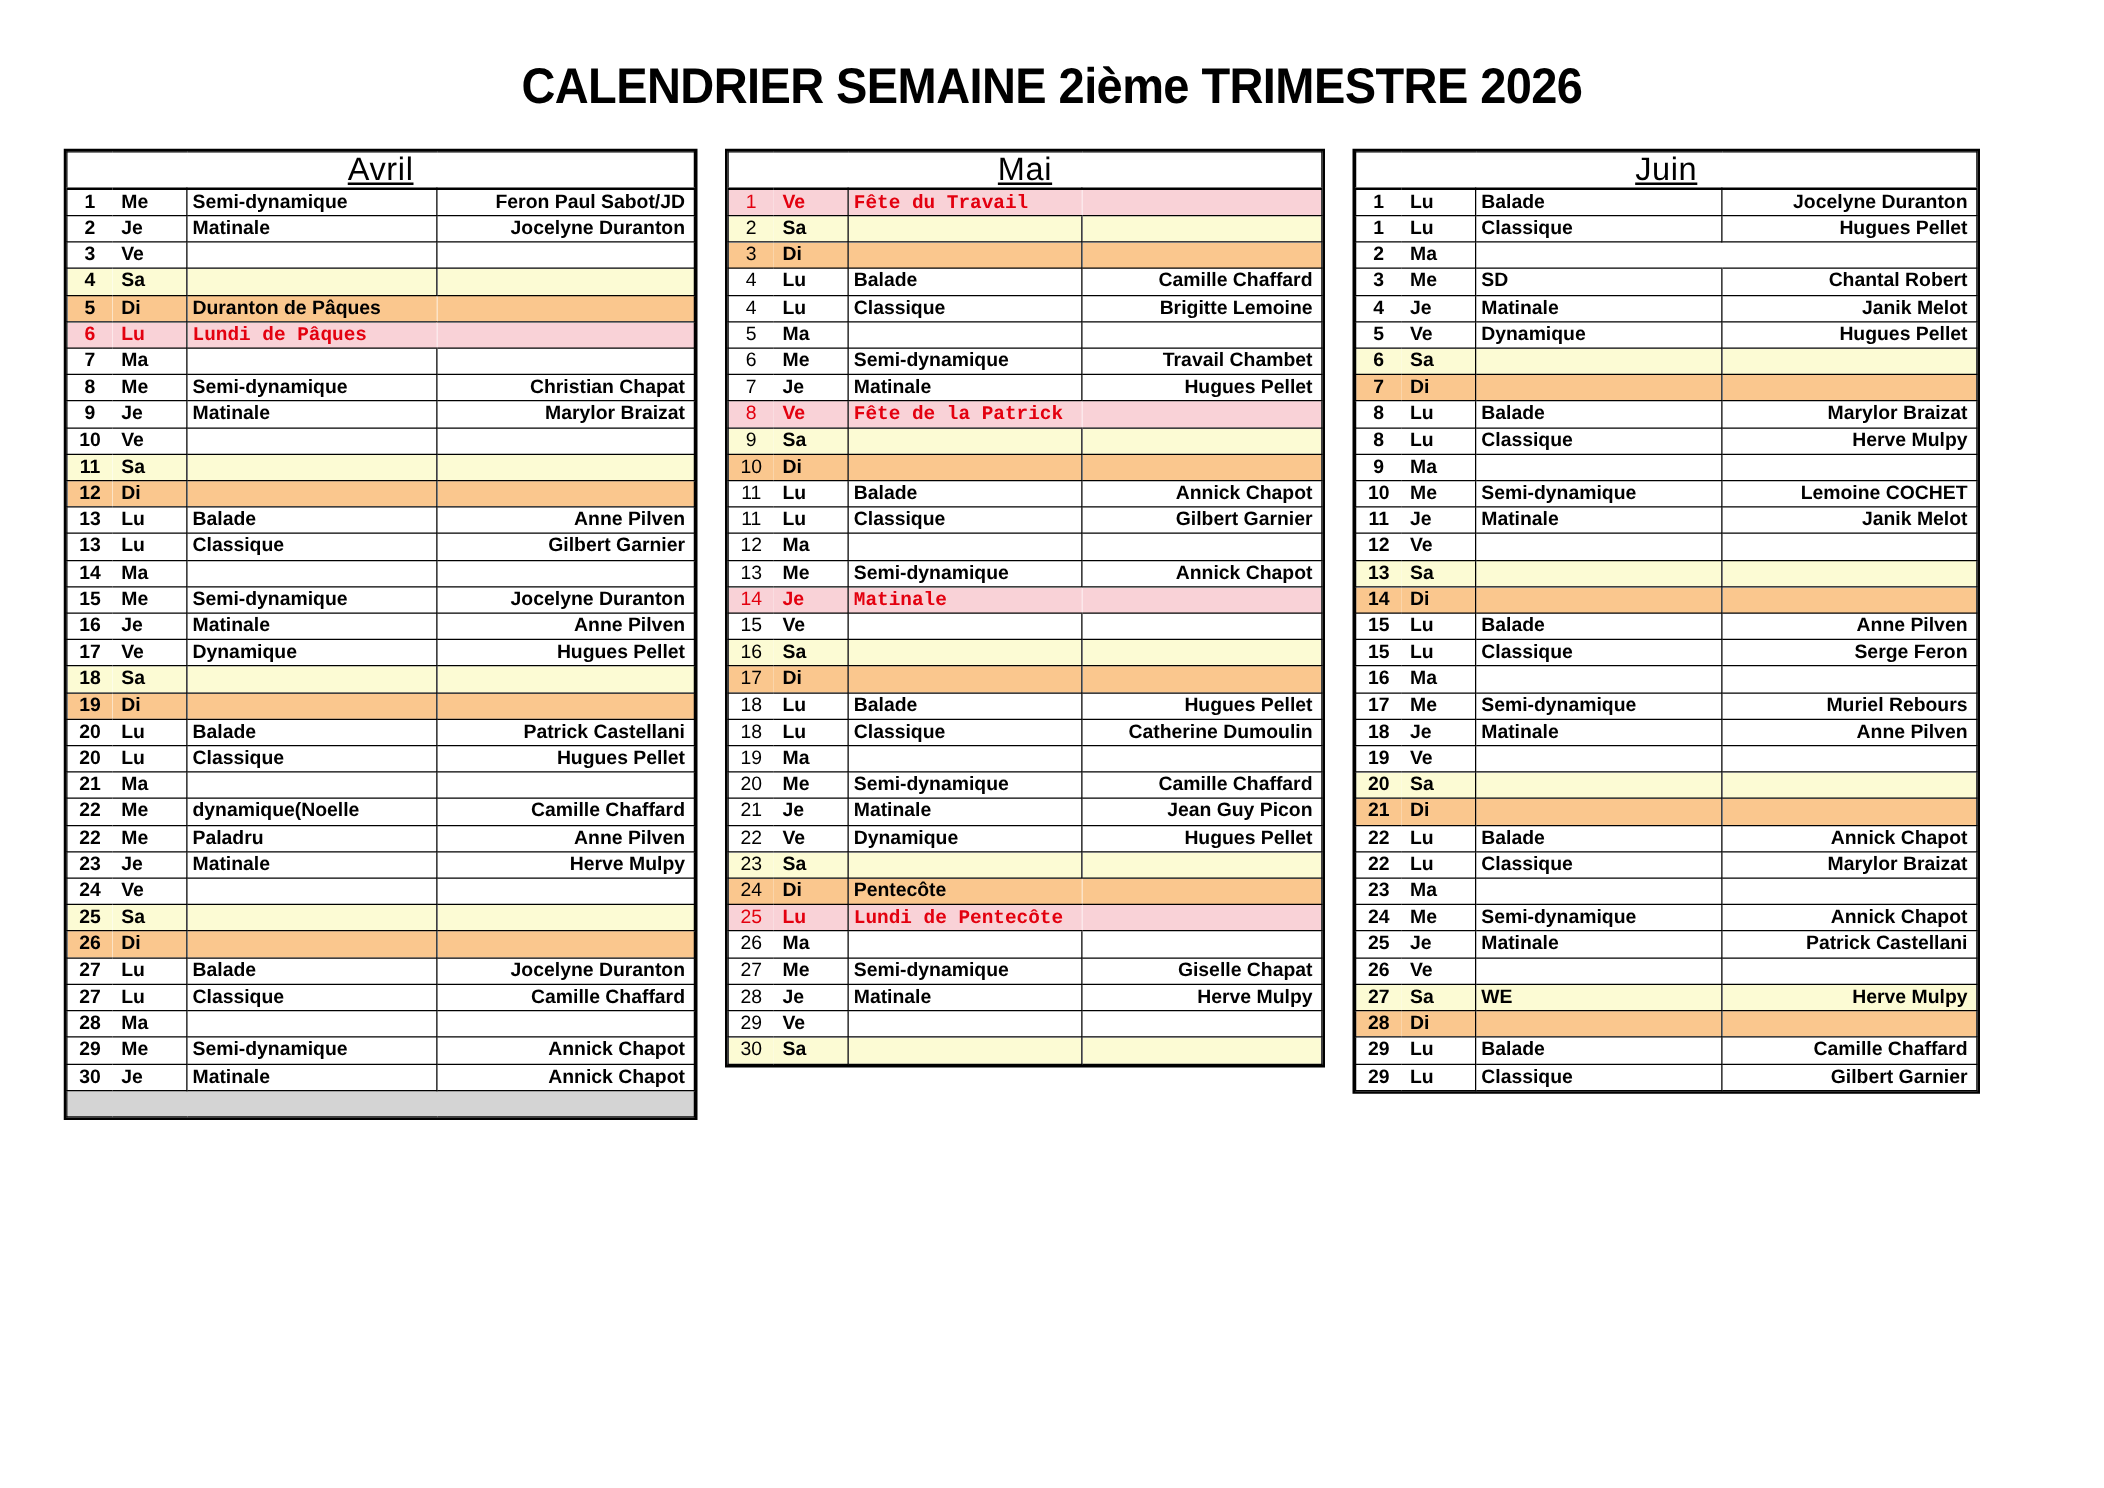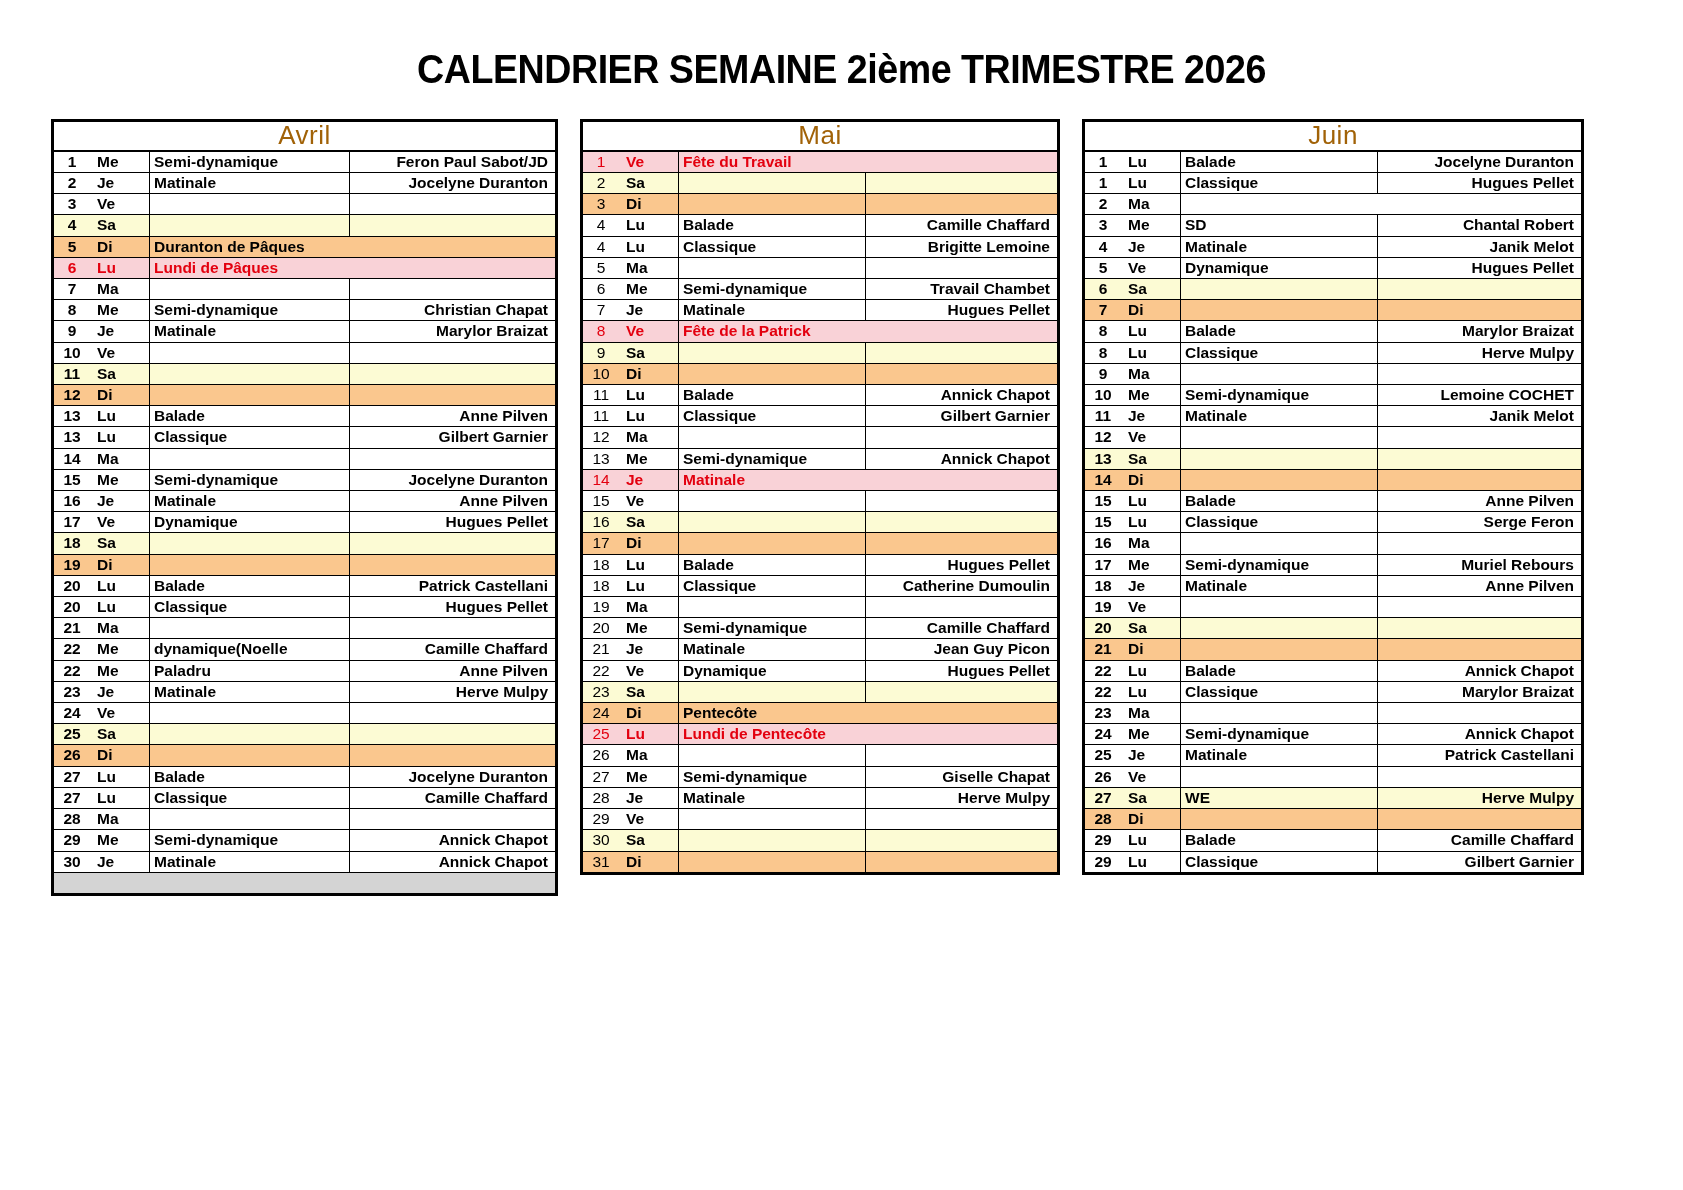--- a/index.html
+++ b/index.html
@@ -47,22 +47,23 @@
     border-collapse: collapse;
     table-layout: fixed;
   }
 
   .month-header {
     text-align: center;
     font-size: 26px;
     font-weight: normal;
     padding: 3px 0 5px 0;
     border-bottom: 2px solid #000000;
-    color: #a16207;
+    color: #000000;
     letter-spacing: 0.5px;
+    text-decoration: underline;
   }
 
   td {
     border: 1px solid #000000;
     font-size: 15.5px;
     font-weight: bold;
     height: 20.2px;
     line-height: 20.2px;
     padding: 0;
     color: #000000;
@@ -104,21 +105,21 @@
   
   tr.bg-white td  { background: #ffffff; }
   tr.bg-sat td    { background: #fcfbd4; }
   tr.bg-sun td    { background: #fac78e; }
   tr.bg-holi td   { background: #f9d2d7; color: #e3000f; }
   tr.bg-holi td.c-num,
   tr.bg-holi td.c-dow,
   tr.bg-holi td.c-act { color: #e3000f; }
 
   
-  tr.bg-holi td.c-act { border-right-color: #f9d2d7; }
+  tr.bg-holi td.c-act { border-right-color: #f9d2d7; font-family: Liberation Mono, monospace; }
   tr.bg-holi td.c-who { border-left-color: #f9d2d7; }
   tr.bg-sun.span td.c-act { border-right-color: #fac78e; }
   tr.bg-sun.span td.c-who { border-left-color: #fac78e; }
 
   
   .m-mai td.c-num { font-weight: normal; }
   tr.no-split td.c-act { border-right-color: transparent; }
   tr.no-split td.c-who { border-left-color: transparent; }
 
   tr.footer-row td {
@@ -550,26 +551,20 @@
             <td class="c-dow">Ve</td>
             <td class="c-act"></td>
             <td class="c-who"></td>
           </tr>
           <tr class="bg-sat">
             <td class="c-num">30</td>
             <td class="c-dow">Sa</td>
             <td class="c-act"></td>
             <td class="c-who"></td>
           </tr>
-          <tr class="bg-sun">
-            <td class="c-num">31</td>
-            <td class="c-dow">Di</td>
-            <td class="c-act"></td>
-            <td class="c-who"></td>
-          </tr>
         </tbody>
       </table>
     </div>
     <div class="month-panel m-juin">
       <table>
         <thead>
           <tr>
             <td class="month-header" colspan="4">Juin</td>
           </tr>
         </thead>

